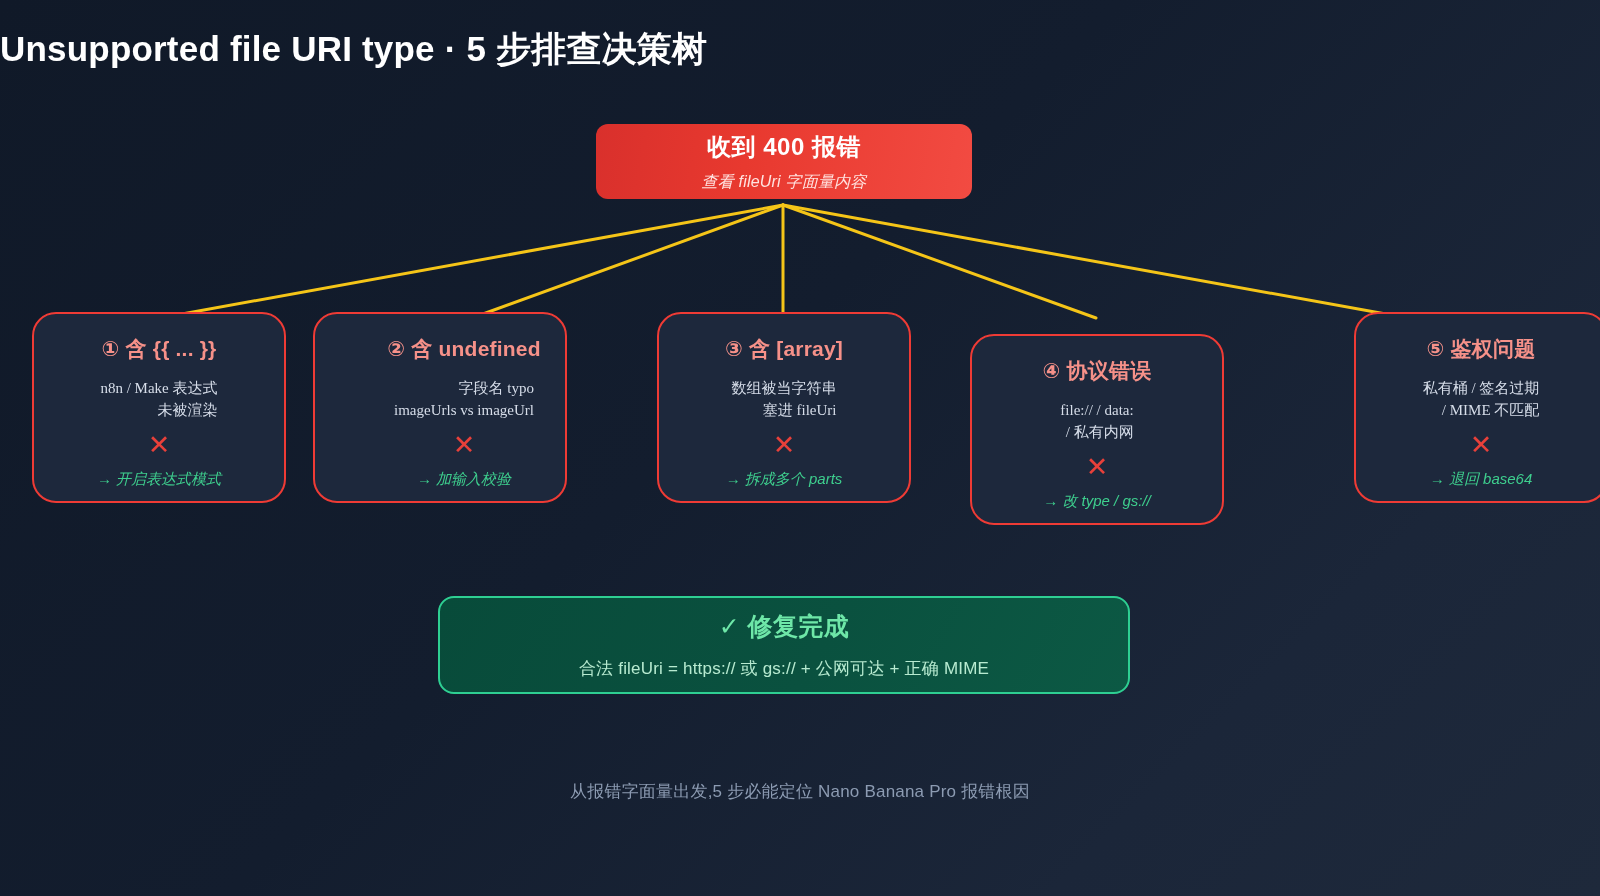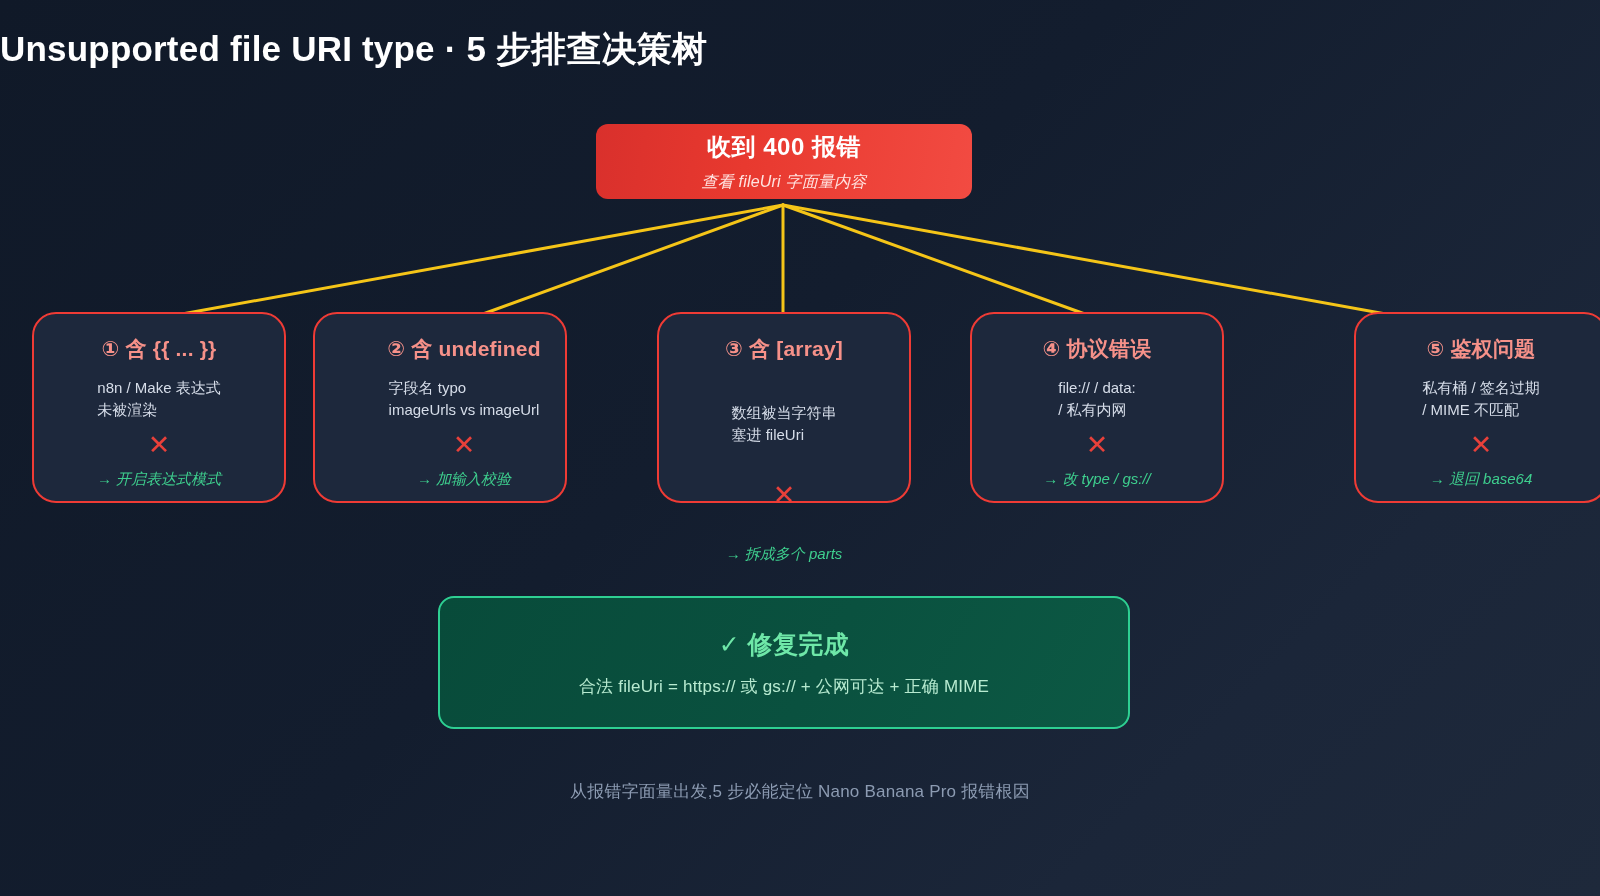--- a/index.html
+++ b/index.html
@@ -96,22 +96,23 @@
     font-weight: bold;
     color: #f69189;
     white-space: nowrap;
     letter-spacing: 0.2px;
   }
   .card-desc {
     margin-top: 14px;
     font-size: 15px;
     line-height: 22px;
     color: #d6dde9;
-    text-align: left;
+    text-align: right;
     white-space: pre-line;
+    font-family: Liberation Serif, serif;
   }
   .card-x {
     margin-top: 11px;
     font-size: 27px;
     line-height: 27px;
     font-weight: bold;
     color: #e8403a;
   }
   .card-fix {
     margin-top: 11px;
@@ -120,21 +121,21 @@
     white-space: nowrap;
     font-style: italic;
   }
 
   
   .success-node {
     position: absolute;
     left: 438px;
     top: 596px;
     width: 692px;
-    height: 133px;
+    height: 98px;
     box-sizing: border-box;
     border: 2px solid #2ecf92;
     border-radius: 16px;
     background: linear-gradient(120deg, #084b3a 0%, #0a513f 55%, #0c5944 100%);
     display: flex;
     flex-direction: column;
     align-items: center;
     justify-content: center;
     gap: 14px;
   }
@@ -193,29 +194,29 @@
   </div>
 
   <div class="card" style="left:313px;padding-left:48px;">
     <div class="card-title">② 含 undefined</div>
     <div class="card-desc">字段名 typo
 imageUrls vs imageUrl</div>
     <div class="card-x">✕</div>
     <div class="card-fix">→ 加输入校验</div>
   </div>
 
-  <div class="card" style="left:657px;gap:25px;">
+  <div class="card" style="left:657px;">
     <div class="card-title">③ 含 [array]</div>
     <div class="card-desc">数组被当字符串
 塞进 fileUri</div>
     <div class="card-x">✕</div>
     <div class="card-fix">→ 拆成多个 parts</div>
   </div>
 
-  <div class="card" style="left:970px;">
+  <div class="card" style="left:970px;margin-top:22px;">
     <div class="card-title">④ 协议错误</div>
     <div class="card-desc">file:// / data:
 / 私有内网</div>
     <div class="card-x">✕</div>
     <div class="card-fix">→ 改 type / gs://</div>
   </div>
 
   <div class="card" style="left:1354px;">
     <div class="card-title">⑤ 鉴权问题</div>
     <div class="card-desc">私有桶 / 签名过期

